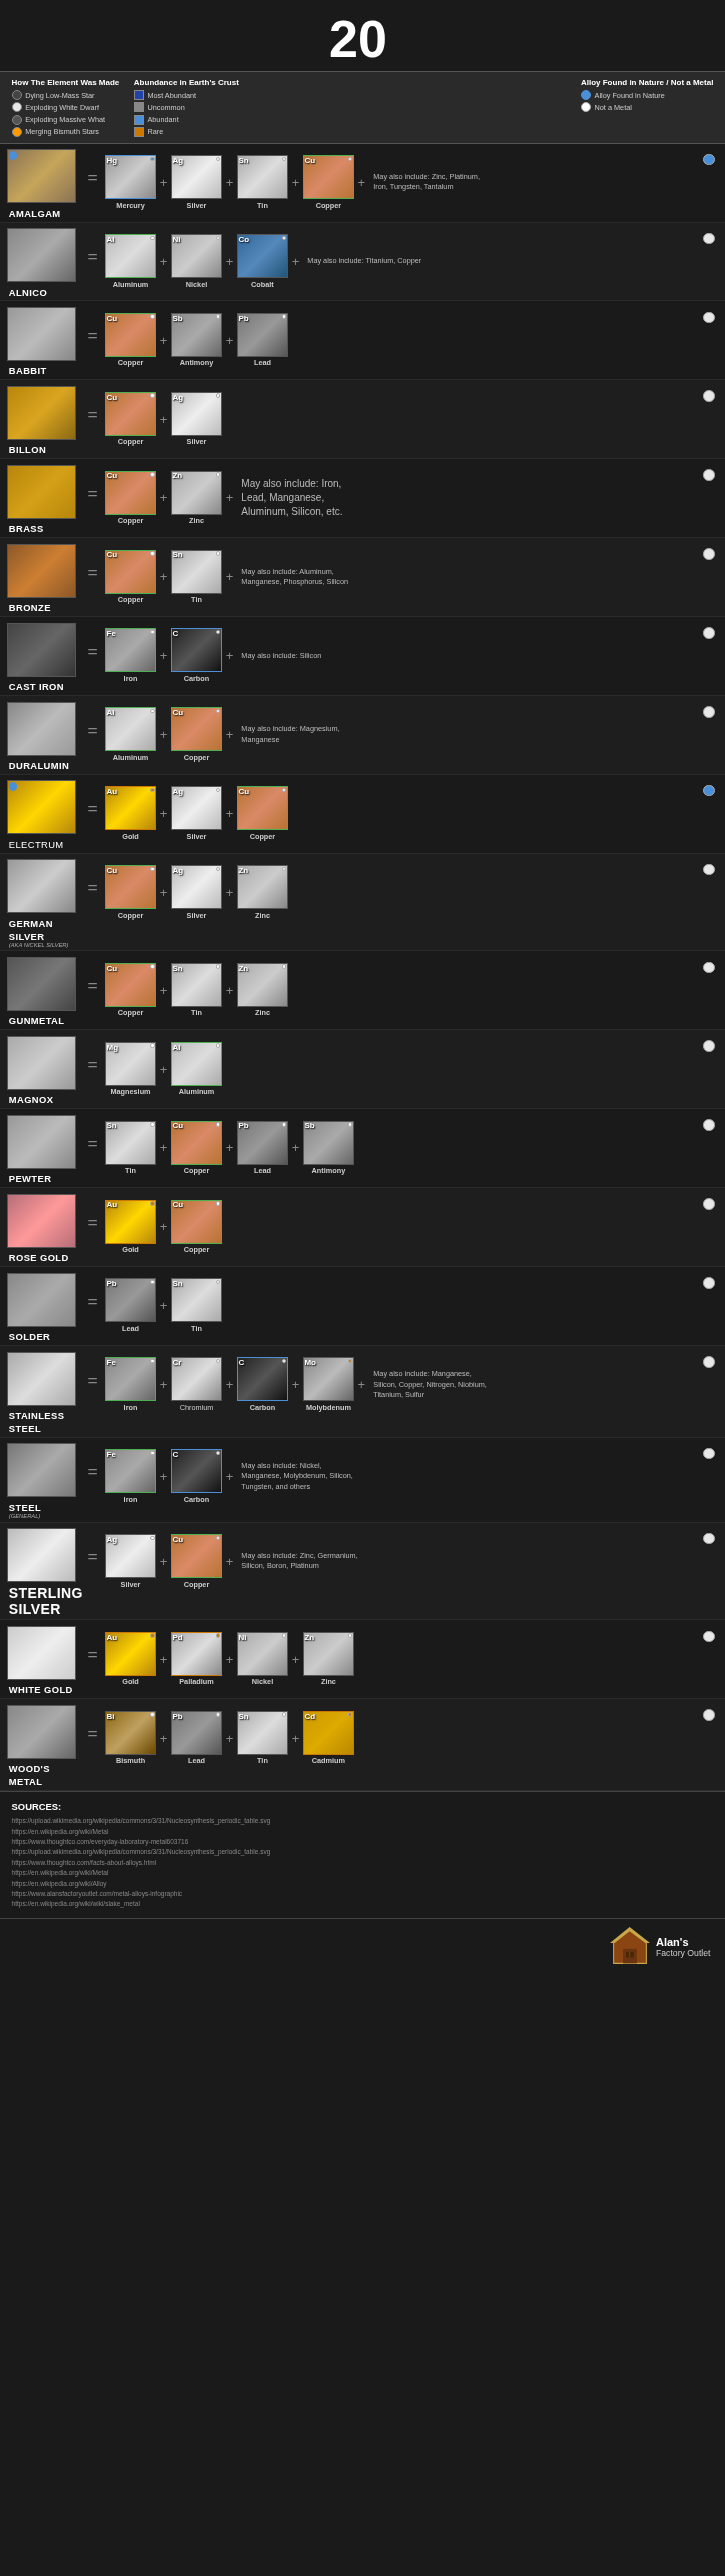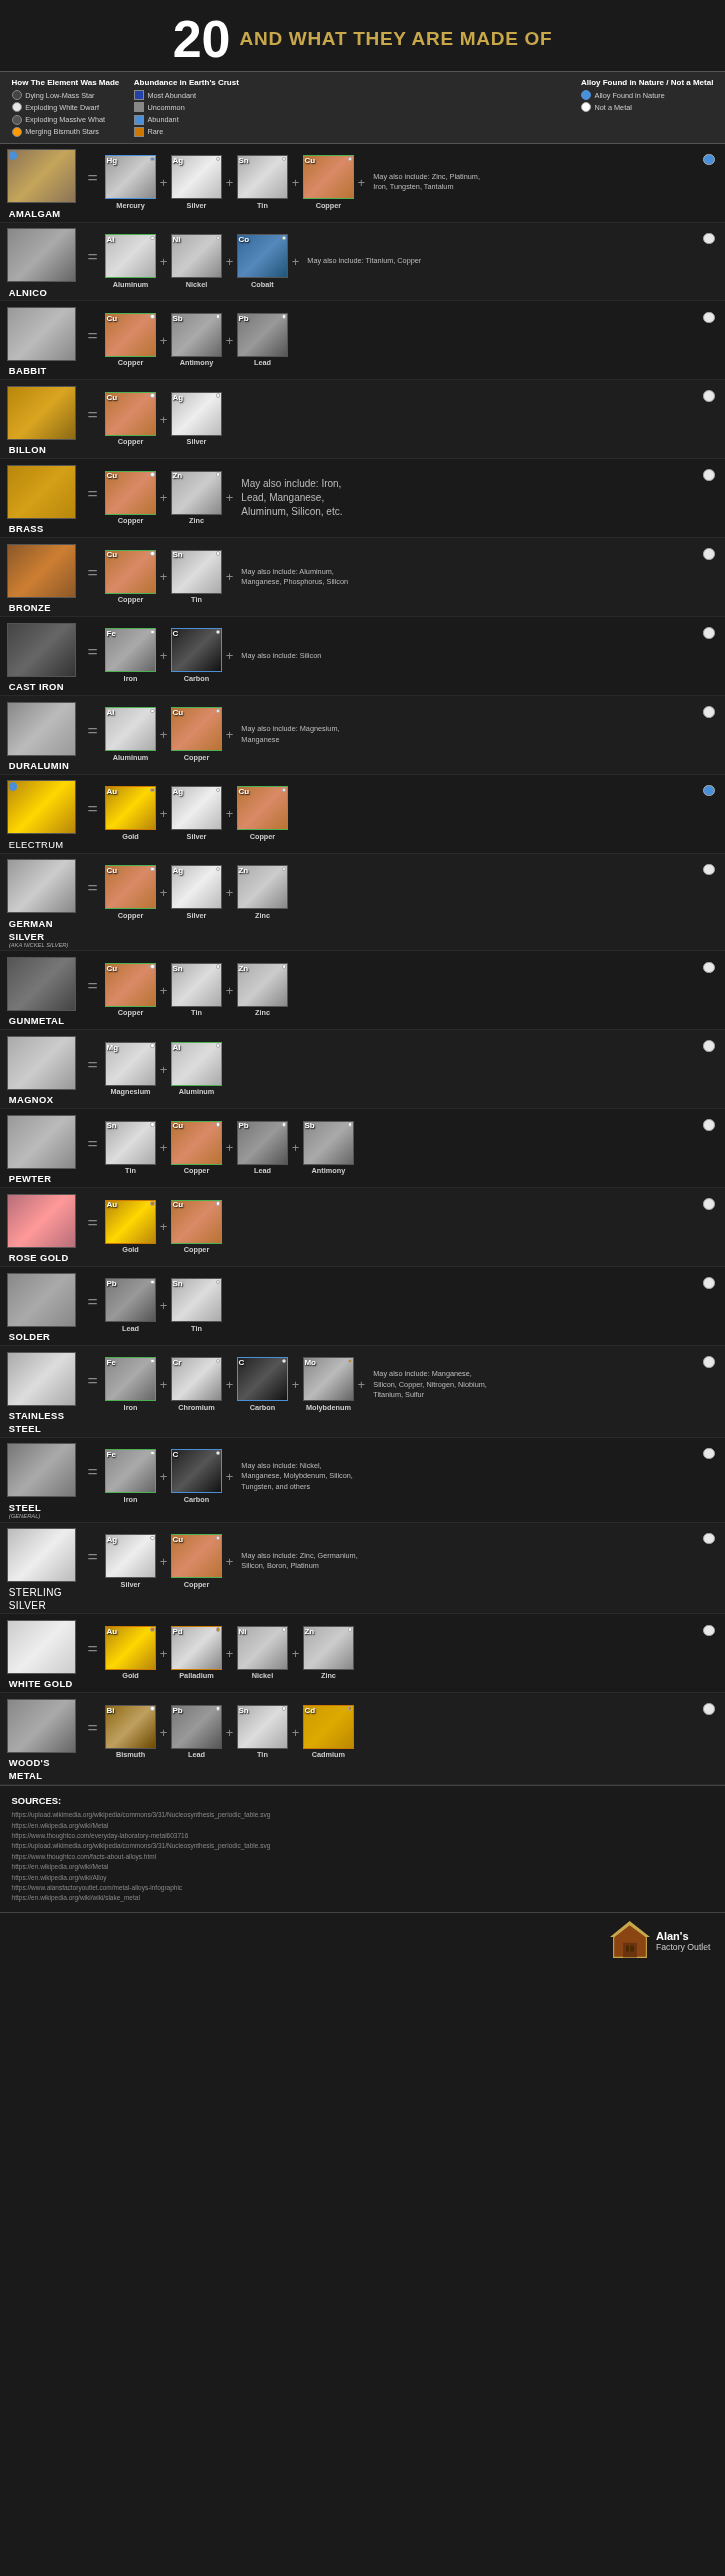--- a/index.html
+++ b/index.html
@@ -154,21 +154,20 @@
     .tex-cadmium { background: linear-gradient(135deg, #cc9900, #ddaa00, #bb8800); }
   </style>
 </head>
 <body>
 
 <div>
 
   <div class="main-header">
     <span class="number">20</span>
     <div class="title-block">
-      <div class="title-line2">And What They Are Made Of</div>
     </div>
   </div>
 
   <div class="legend-bar">
     <div class="legend-section">
       <div class="legend-title">How The Element Was Made</div>
       <div class="legend-item">
         <span class="legend-circle lc-dying"></span>
         <span>Dying Low-Mass Star</span>
       </div>
@@ -847,21 +846,21 @@
           </div>
           <div style="font-size: 13px; color: rgb(136, 136, 136); padding: 0px 2.2px;">+</div>
           <div style="display: flex; flex-direction: column; align-items: center; gap: 1.5px; flex-shrink: 0;">
             <div style="position: relative; width: 51px; height: 44px;">
               <div class="tex-chromium border-gray" style="width: 51px; height: 44px; border: 1.5px solid rgb(85, 85, 85);"></div>
               <span style="position: absolute; top: 0.7px; left: 1.5px; font-size: 8px; font-weight: bold; color: rgb(255, 255, 255); text-shadow: rgb(0, 0, 0) 0.7px 0.7px 1.5px; z-index: 2;">Cr</span>
               <div style="position: absolute; top: 1.5px; right: 1.5px; display: flex; gap: 0.7px; z-index: 2;">
                 <span style="width: 4.4px; height: 4.4px; border-radius: 50%; background: rgb(255, 255, 255); border: 0.7px solid rgb(170, 170, 170); display: inline-block;"></span>
               </div>
             </div>
-            <div style="font-size: 7.3px; color: rgb(204, 204, 204); text-align: left; font-weight: bold; max-width: 54px;">Chromium</div>
+            <div style="font-size: 7.3px; color: rgb(204, 204, 204); text-align: left; font-weight: normal; max-width: 54px;">Chromium</div>
           </div>
           <div style="font-size: 13px; color: rgb(136, 136, 136); padding: 0px 2.2px;">+</div>
           <div style="display: flex; flex-direction: column; align-items: center; gap: 1.5px; flex-shrink: 0;">
             <div style="position: relative; width: 51px; height: 44px;">
               <div class="tex-carbon border-blue" style="width: 51px; height: 44px; border: 1.5px solid rgb(74, 144, 217);"></div>
               <span style="position: absolute; top: 0.7px; left: 1.5px; font-size: 8px; font-weight: bold; color: rgb(255, 255, 255); text-shadow: rgb(0, 0, 0) 0.7px 0.7px 1.5px; z-index: 2;">C</span>
               <div style="position: absolute; top: 1.5px; right: 1.5px; display: flex; gap: 0.7px; z-index: 2;">
                 <span style="width: 4.4px; height: 4.4px; border-radius: 50%; background: rgb(255, 255, 255); border: 0.7px solid rgb(170, 170, 170); display: inline-block;"></span>
               </div>
             </div>
@@ -916,21 +915,21 @@
           <div style="font-size: 13px; color: rgb(136, 136, 136); padding: 0px 2.2px;">+</div>
           <div style="font-size: 7.3px; color: rgb(187, 187, 187); max-width: 131px; padding: 2.9px 4.4px; line-height: 1.4;">May also include: Nickel, Manganese, Molybdenum, Silicon, Tungsten, and others</div>
         </div>
         <div style="display: flex; flex-direction: column; align-items: center; flex-shrink: 0; padding: 4.4px 2.9px 0px;">
           <div style="width: 11.6px; height: 11.6px; border-radius: 50%; border: 1.5px solid rgb(170, 170, 170); background: rgb(232, 232, 232);"></div>
         </div>
       </div>
       <div style="display: flex; align-items: flex-start; padding: 5.8px 7.3px 2.9px; border-bottom: 0.7px solid rgb(42, 42, 42); background: rgb(30, 30, 30); gap: 4.4px;">
         <div style="display: flex; flex-direction: column; align-items: flex-start; flex-shrink: 0; width: 73px;">
           <div class="tex-sterling" style="width: 69px; height: 54px; border: 0.7px solid rgb(85, 85, 85);"></div>
-          <div style="margin-top: 2.2px; padding-left: 1.5px;"><span style="font-size: 10px; font-weight: 400; text-transform: uppercase; color: rgb(255, 255, 255); letter-spacing: 0.4px;">STERLING SILVER</span></div>
+          <div style="margin-top: 2.2px; padding-left: 1.5px;"><span style="font-size: 14px; font-weight: 700; text-transform: uppercase; color: rgb(255, 255, 255); letter-spacing: 0.4px;">STERLING SILVER</span></div>
         </div>
         <div style="font-size: 17.4px; color: rgb(136, 136, 136); display: flex; align-items: center; padding: 18px 2.9px 0px; flex-shrink: 0;">=</div>
         <div style="display: flex; align-items: center; flex-wrap: wrap; gap: 1.5px; flex: 1 1 0%; padding-top: 5.8px;">
           <div style="display: flex; flex-direction: column; align-items: center; gap: 1.5px; flex-shrink: 0;">
             <div style="position: relative; width: 51px; height: 44px;">
               <div class="tex-silver border-gray" style="width: 51px; height: 44px; border: 1.5px solid rgb(85, 85, 85);"></div>
               <span style="position: absolute; top: 0.7px; left: 1.5px; font-size: 8px; font-weight: bold; color: rgb(255, 255, 255); text-shadow: rgb(0, 0, 0) 0.7px 0.7px 1.5px; z-index: 2;">Ag</span>
               <div style="position: absolute; top: 1.5px; right: 1.5px; display: flex; gap: 0.7px; z-index: 2;">
                 <span style="width: 4.4px; height: 4.4px; border-radius: 50%; background: rgb(255, 255, 255); border: 0.7px solid rgb(170, 170, 170); display: inline-block;"></span>
               </div>

